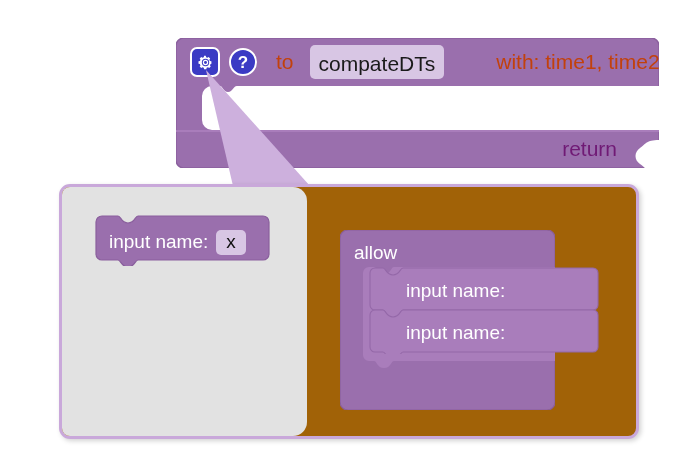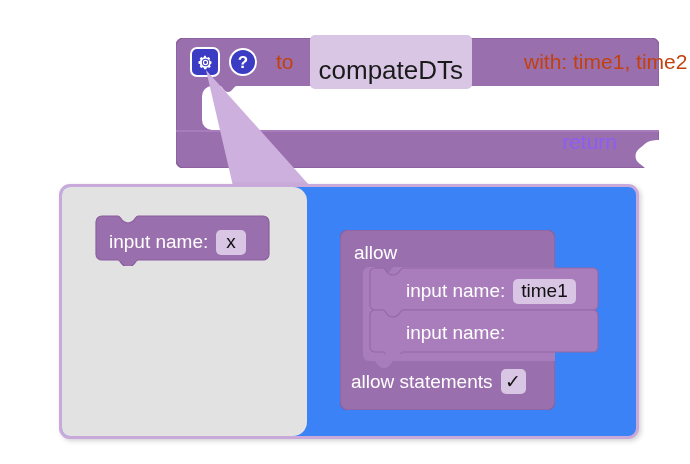--- a/index.html
+++ b/index.html
@@ -62,53 +62,53 @@
   }
   .proc-label {
     color: #c2410c;
     font-size: 21px;
     white-space: nowrap;
   }
   .to-label { margin-left: 10px; }
   .name-field {
     background: #d8c6e4;
     color: #1a1a1a;
-    font-size: 26px;
-    border-radius: 5px;
-    padding: 20px 9px 3px 9px;
+    font-size: 21px;
+    border-radius: 5px;
+    padding: 7px 9px 3px 9px;
     margin: 0 7px;
     white-space: nowrap;
     pointer-events: auto;
   }
   .with-label { white-space: nowrap; margin-left: 36px; }
 
   .return-label {
     position: absolute;
     right: 42px;
-    top: 92px;
-    color: #8b5cf6;
+    top: 99px;
+    color: #701a75;
     font-size: 21px;
   }
 
   
   .callout {
     position: absolute;
     left: 0; top: 0;
     width: 690px; height: 464px;
     pointer-events: none;
   }
 
   
   .bubble {
     position: absolute;
     left: 59px;
     top: 184px;
     width: 580px;
     height: 255px;
-    background: #3b82f6;
+    background: #a16207;
     border: 3.5px solid #c9a8da;
     border-radius: 11px;
     box-shadow: 2px 2px 5px rgba(0,0,0,0.18);
     overflow: hidden;
   }
   .flyout {
     position: absolute;
     left: 0; top: 0;
     width: 245px;
     height: 100%;
@@ -246,37 +246,30 @@
     <div class="blk inputs-block">
       <svg class="blk-svg" width="215" height="180" viewBox="0 0 215 180">
         <path d="M8,0 H207 A8,8 0 0 1 215,8 V172 A8,8 0 0 1 207,180 H8 A8,8 0 0 1 0,172
                  V8 A8,8 0 0 1 8,0 Z" fill="#9a6fad" stroke="#8a5f9d" stroke-width="1.2"></path>
 
         <path d="M29,37 H34 C37,37 37,44 44,44 C51,44 51,37 54,37 H215 V131 H54
                  C51,131 51,138 44,138 C37,138 37,131 34,131 H29
                  A6,6 0 0 1 23,125 V43 A6,6 0 0 1 29,37 Z" fill="#a97dbb"></path>
       </svg>
       <span class="inputs-title">allow</span>
-      <div class="allow-row">
-        <span>allow statements</span>
-        <span class="checkbox">
-          <span>✓</span>
-        </span>
-      </div>
     </div>
 
     <div class="blk inner-1">
       <svg class="blk-svg" width="230" height="45" viewBox="0 0 230 45">
         <path d="M6,1 H14 C17,1 17,8 24,8 C31,8 31,1 34,1 H224 A5,5 0 0 1 229,6 V38
                  A5,5 0 0 1 224,43 H34 C31,43 31,50 24,50 C17,50 17,43 14,43 H6
                  A5,5 0 0 1 1,38 V6 A5,5 0 0 1 6,1 Z" fill="#a97dbb" stroke="#9468a8" stroke-width="1.1"></path>
       </svg>
       <div class="blk-content">
         <span>input name:</span>
-        <span class="txt-field">time1</span>
       </div>
     </div>
 
     <div class="blk inner-2">
       <svg class="blk-svg" width="230" height="45" viewBox="0 0 230 45">
         <path d="M6,1 H14 C17,1 17,8 24,8 C31,8 31,1 34,1 H224 A5,5 0 0 1 229,6 V38
                  A5,5 0 0 1 224,43 H34 C31,43 31,50 24,50 C17,50 17,43 14,43 H6
                  A5,5 0 0 1 1,38 V6 A5,5 0 0 1 6,1 Z" fill="#a97dbb" stroke="#9468a8" stroke-width="1.1"></path>
       </svg>
       <div class="blk-content">

